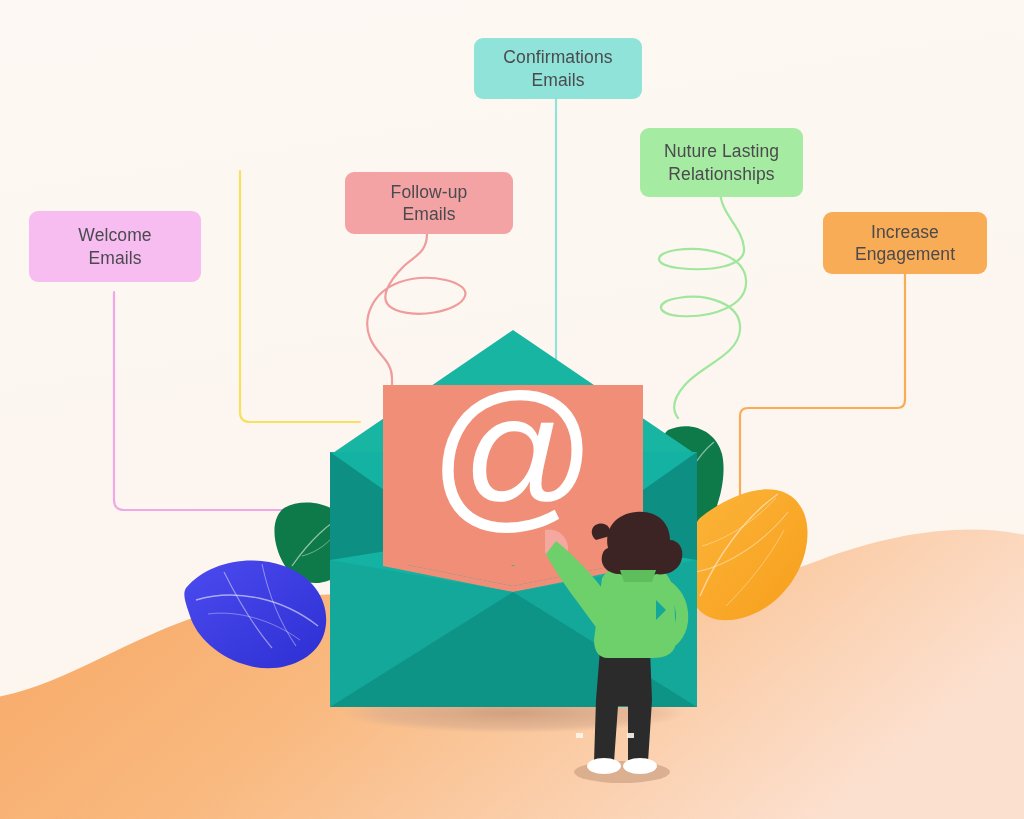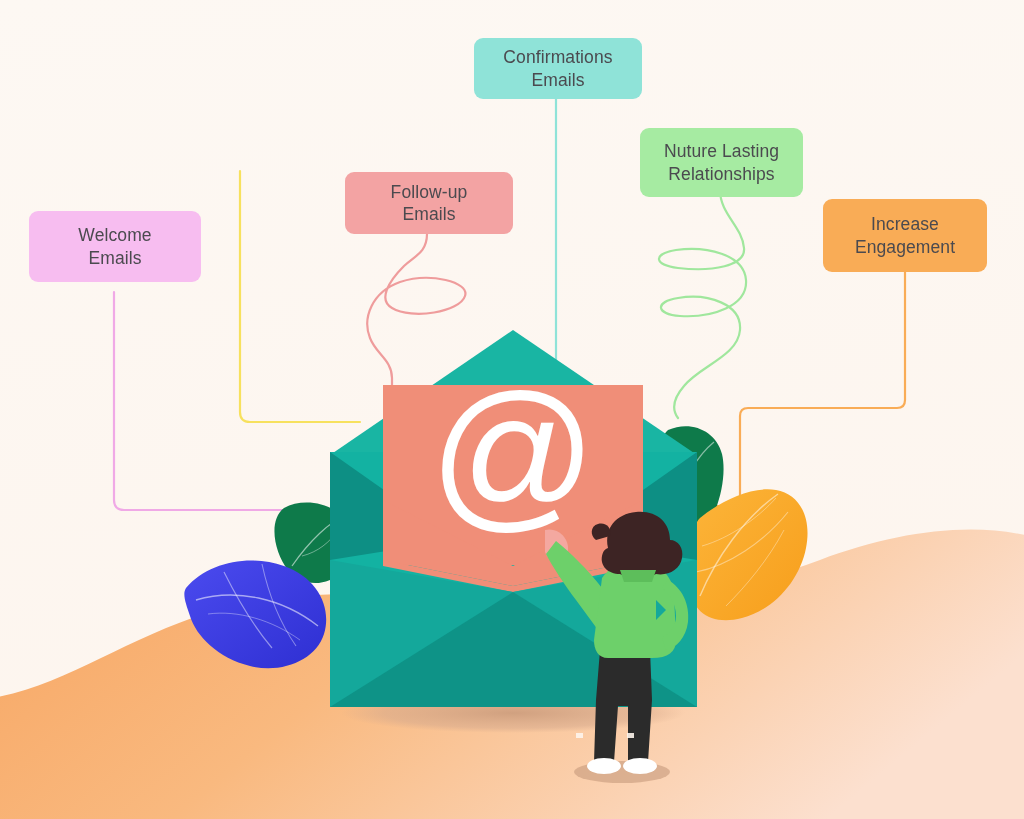--- a/index.html
+++ b/index.html
@@ -279,20 +279,20 @@
     </div>
   </div>
 
   <div class="chip" style="left: 640px; top: 128px; width: 163px; height: 69px; background: rgb(166, 235, 162);">
     <div>
       <span>Nuture Lasting</span>
       <span>Relationships</span>
     </div>
   </div>
 
-  <div class="chip" style="left: 823px; top: 199px; width: 164px; height: 73px; background: rgb(249, 172, 86);">
+  <div class="chip" style="left: 823px; top: 212px; width: 164px; height: 62px; background: rgb(249, 172, 86);">
     <div>
       <span>Increase</span>
       <span>Engagement</span>
     </div>
   </div>
 
 </div>
 
 </body></html>

